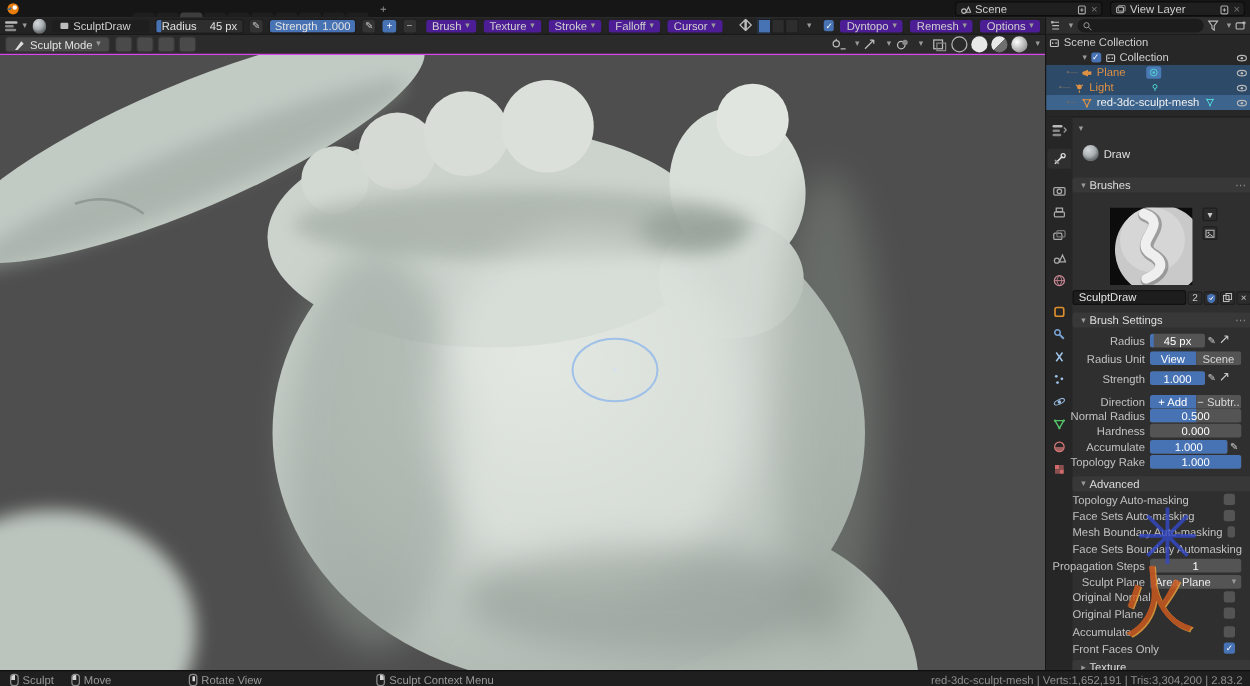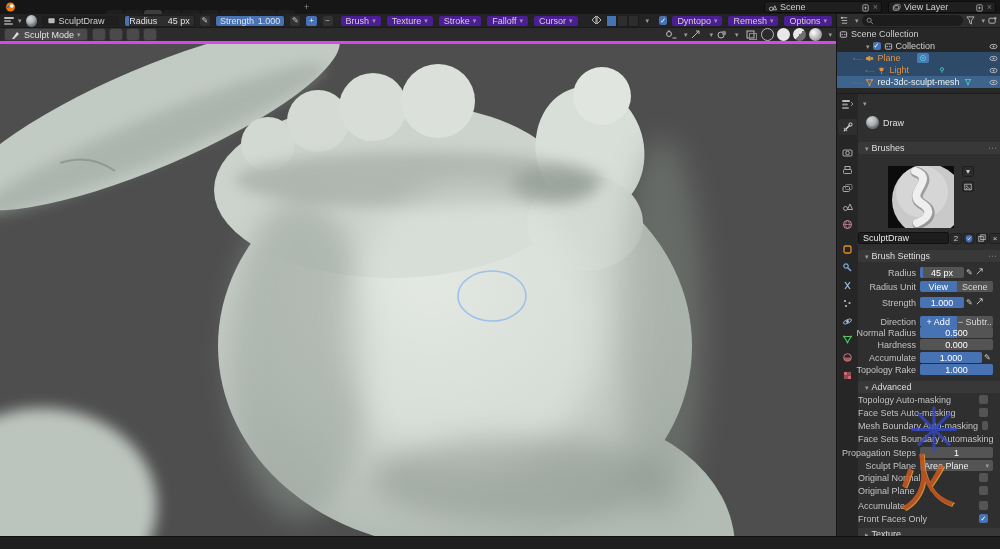--- a/index.html
+++ b/index.html
@@ -40,21 +40,21 @@
   .ol-row.active-obj{background:#3d648d}
   .ol-label{color:#cfcfcf}
   .ol-label.orange{color:#dd9145}
   .ol-label.white{color:#f0f0f0}
   .tree-dash{color:#6a6a6a;font-size:7px}
   .eye{margin-left:auto}
   .badge{width:12px;height:10px;border-radius:2px;display:flex;align-items:center;justify-content:center}
   .badge.hl{background:#4a7ab3}
   
   #viewport{left:0;top:28px;width:836px;height:508px;overflow:hidden}
-  #vpheader{left:0;top:0;width:836px;height:16px;background:#2b2b2b;display:flex;align-items:center;gap:4px;padding:0 4px;z-index:5;border-bottom:3px solid #d946ef}
+  #vpheader{left:0;top:0;width:836px;height:16px;background:#2b2b2b;display:flex;align-items:center;gap:4px;padding:0 4px;z-index:5;border-bottom:1px solid #d946ef}
   .vp-btn{background:#4a4a4a;border:1px solid #353535;border-radius:3px;height:13px;display:flex;align-items:center;padding:0 6px;color:#e3e3e3;white-space:nowrap}
   #vp-right{margin-left:auto;display:flex;align-items:center;gap:3px}
   .shade-ic{width:13px;height:13px;border-radius:50%;display:inline-block}
   
   #toolstrip{left:0;top:16px;width:30px;height:492px;background:#2c2c2c;z-index:4;display:flex;flex-direction:column;align-items:center;padding-top:2px;gap:1px;border-right:1px solid #222}
   .tool-slot{width:24px;height:18px;border-radius:3px;display:flex;align-items:center;justify-content:center}
   .tool-slot.active{background:#4b80c4}
   .tool-ball{width:14px;height:14px;border-radius:50%;background:radial-gradient(circle at 35% 30%, rgba(255,255,255,.55), rgba(255,255,255,0) 55%), var(--c,#9aa0a4);box-shadow:inset -1px -2px 2px rgba(0,0,0,.35)}
   
   #props{left:836px;top:93px;width:164px;height:443px;background:#2f2f2f;border-left:1px solid #161616;border-top:1px solid #1c1c1c}
@@ -284,21 +284,21 @@
       <svg width="8" height="8" viewBox="0 0 10 10">
           <circle cx="5" cy="5" r="3.4" fill="none" stroke="#4fd1d1"></circle>
           <circle cx="5" cy="5" r="1.2" fill="#4fd1d1"></circle>
         </svg>
     </span>
     <svg class="mini-ic eye" viewBox="0 0 10 10">
         <ellipse cx="5" cy="5" rx="4" ry="2.4" fill="none" stroke="#bbb"></ellipse>
         <circle cx="5" cy="5" r="1.1" fill="#bbb"></circle>
       </svg>
   </div>
-  <div class="ol-row sel" style="padding-left:28px">
+  <div class="ol-row sel" style="padding-left:10px">
     <span class="tree-dash">•—</span>
     <svg class="mini-ic" viewBox="0 0 10 10">
         <circle cx="5" cy="4" r="2.2" fill="#dd9145"></circle>
         <path d="M5 7 v2 M2 2 l1 1 M8 2 l-1 1" stroke="#dd9145"></path>
       </svg>
     <span class="ol-label orange">Light</span>
     <span class="badge" style="margin-left:24px">
       <svg width="8" height="8" viewBox="0 0 10 10">
           <circle cx="5" cy="4" r="2" fill="none" stroke="#4fd1d1"></circle>
           <path d="M5 6.5 v2" stroke="#4fd1d1"></path>
@@ -802,13 +802,34 @@
       <span class="caret">▸</span>
         <span>Texture</span>
     </div>
   </div>
 </div>
 
 <span class="wm" style="left:908px;top:400px;font-size:62px;color:#3348c8;opacity:.8">✳</span>
 <span class="wm" style="left:896px;top:452px;font-size:58px;color:#cc5a20;opacity:.85;transform:rotate(-6deg);text-shadow:1px 1px 0 #e8a33d">火</span>
 
 <div id="statusbar" class="abs">
+  <div class="abs" style="left:8px;top:0;height:13px;display:flex;align-items:center;gap:0">
+      <span class="sb-item ml" style="position: relative; margin-left: 0px;">
+        <span class="micon"></span>
+        <span>Sculpt</span>
+      </span>
+      <span class="sb-item ml" style="position: relative; margin-left: 14px;">
+        <span class="micon"></span>
+        <span>Move</span>
+      </span>
+      <span class="sb-item mm" style="position: relative; margin-left: 62px;">
+        <span class="micon"></span>
+        <span>Rotate View</span>
+      </span>
+      <span class="sb-item mr" style="position: relative; margin-left: 92px;">
+        <span class="micon"></span>
+        <span>Sculpt Context Menu</span>
+      </span>
+    </div>
+  <div id="sb-right">
+    <span>red-3dc-sculpt-mesh | Verts:1,652,191 | Tris:3,304,200 | 2.83.2</span>
+  </div>
 </div>
 
 </body></html>

